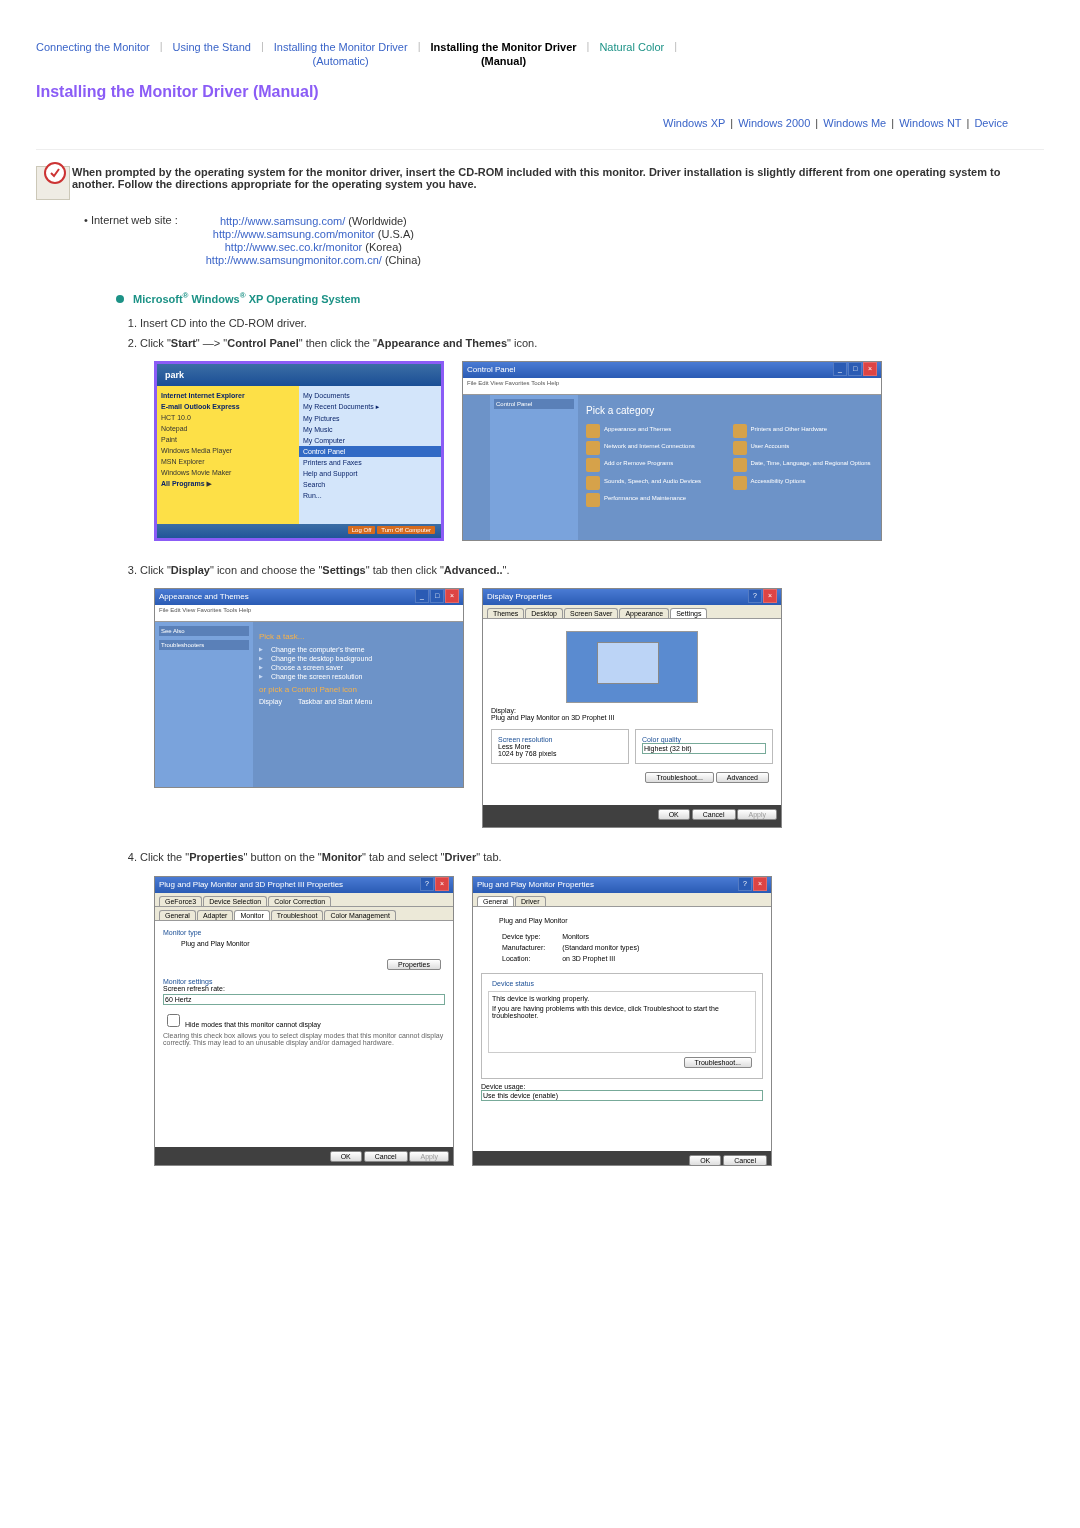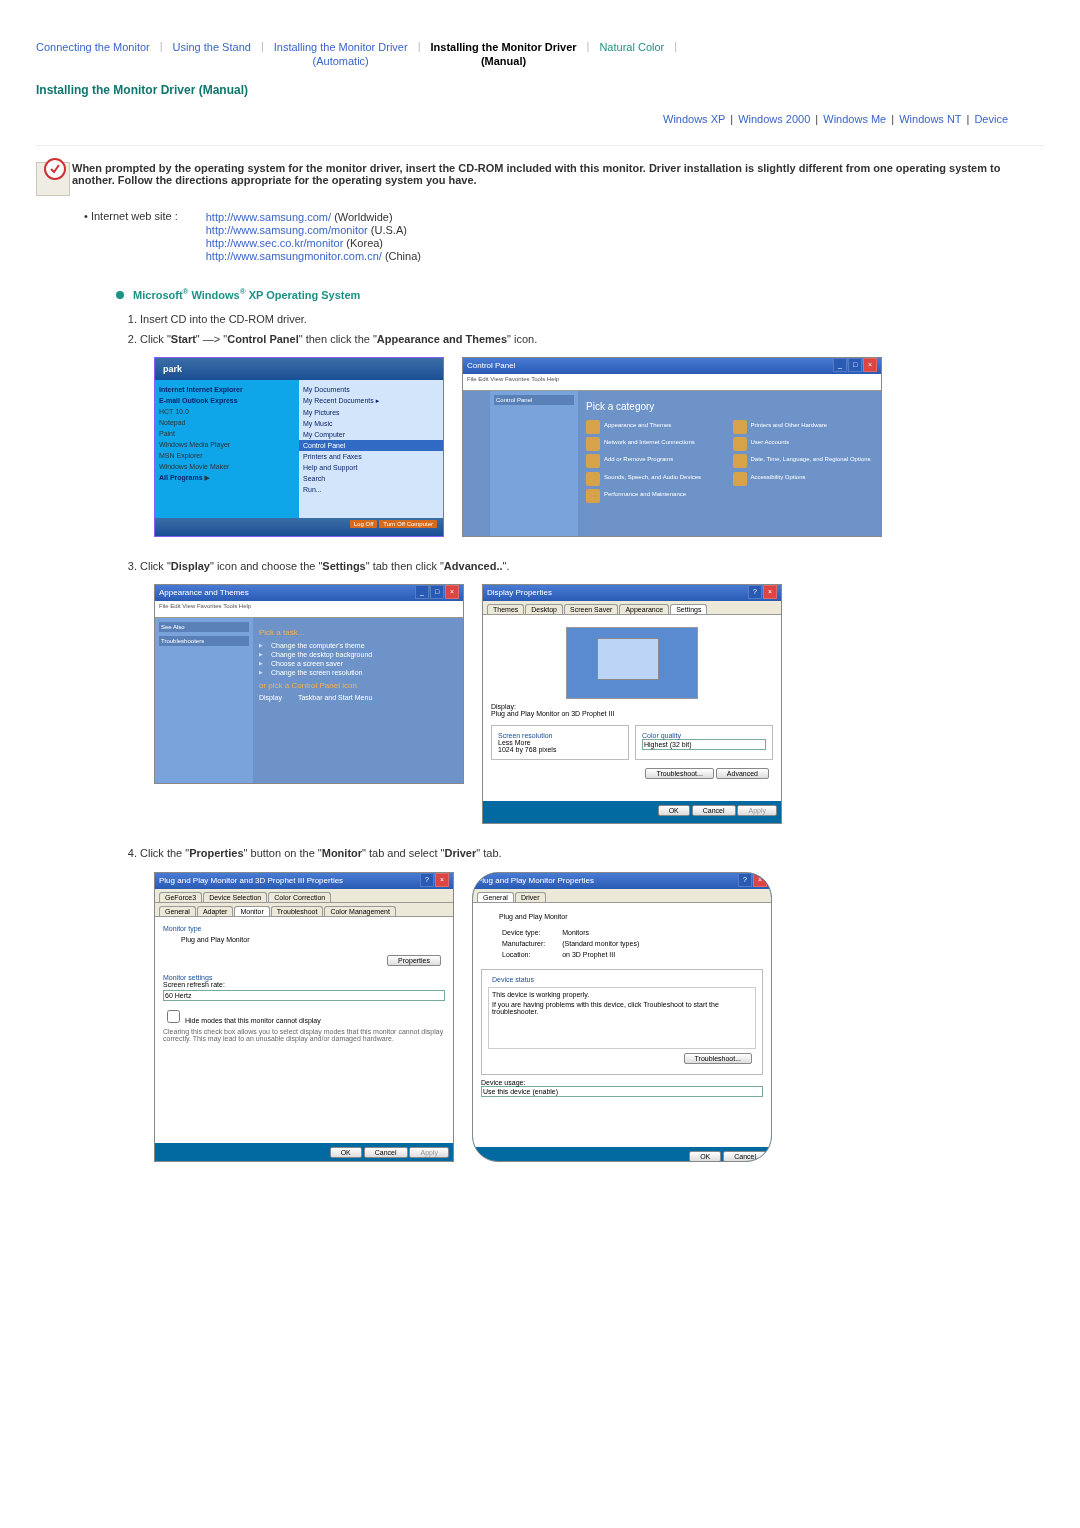--- a/index.html
+++ b/index.html
@@ -19,23 +19,23 @@
     color: #aaa;
     font-size: 11px;
     margin-bottom: 14px;
   }
   .topnav .sep { color: #bbb; padding: 0 10px; }
   .nav-item { text-align: center; line-height: 1.3; }
   .nav-item.blue { color: #3a64c8; }
   .nav-item.active { color: #000; font-weight: bold; }
   .nav-item.teal { color: #1c9286; }
   h2.section {
-    font-size: 12px;
+    font-size: 16px;
     font-weight: bold;
-    color: #0f766e;
+    color: #8b5cf6;
     margin: 6px 0 16px 0;
   }
   .oslinks {
     text-align: right;
     font-size: 11px;
     padding-right: 36px;
     margin-bottom: 20px;
   }
   .oslinks a { color: #3a64c8; text-decoration: none; }
   .oslinks .sep2 { color: #444; padding: 0 2px; }
@@ -88,21 +88,21 @@
     width: 290px;
     height: 180px;
     border: 1px solid #888;
     box-sizing: border-box;
     background: #3b6ea5;
     position: relative;
     font-size: 7px;
     color: #fff;
     overflow: hidden;
   }
-  .shot.dialog { background: #0369a1; color: #000; }
+  .shot.dialog { background: #404040; color: #000; }
   .title-bar {
     background: linear-gradient(#4a7bd4, #2a5bb4);
     color: #fff;
     height: 16px;
     line-height: 16px;
     padding: 0 4px;
     font-size: 8px;
     display: flex;
     justify-content: space-between;
   }
@@ -132,21 +132,21 @@
   .xpbtn {
     display: inline-block;
     border: 1px solid #888;
     background: linear-gradient(#fff, #ddd);
     padding: 1px 10px;
     font-size: 7px;
     border-radius: 2px;
     color: #000;
   }
   
-  .startmenu { width: 290px; height: 180px; background: #0ea5e9; color: #000; border: 1px solid #8b5cf6; box-sizing: border-box; }
+  .startmenu { width: 290px; height: 180px; background: #fde047; color: #000; border: 3px solid #8b5cf6; box-sizing: border-box; }
   .sm-head { background: linear-gradient(#3b6ea5, #1a4e95); color: #fff; height: 22px; line-height: 22px; padding-left: 8px; font-size: 9px; font-weight: bold; }
   .sm-body { display: flex; height: 138px; }
   .sm-left { width: 50%; padding: 4px; font-size: 7px; color: #333; }
   .sm-left .it { padding: 2px 0; }
   .sm-left .it b { color: #0a246a; }
   .sm-right { width: 50%; background: #d3e5fa; padding: 4px; font-size: 7px; color: #0a246a; }
   .sm-right .it { padding: 2px 0; }
   .sm-right .it.hl { background: #316ac5; color: #fff; padding: 2px 4px; margin: 0 -4px; }
   .sm-foot { background: linear-gradient(#3b6ea5, #1a4e95); height: 18px; text-align: right; padding-right: 6px; }
   .sm-foot .fb { display: inline-block; background: #d66b1e; color: #fff; font-size: 6px; padding: 1px 4px; margin-top: 2px; border-radius: 1px; }
@@ -223,21 +223,21 @@
   </div>
   <div class="text">
     <b>When prompted by the operating system for the monitor driver, insert the CD-ROM included with this monitor. Driver installation is slightly different from one operating system to another. Follow the directions appropriate for the operating system you have.</b>
   </div>
 </div>
 
 <div style="display:flex; align-items:flex-start;">
   <div class="bullet-line" style="flex:0 0 auto; margin:0; padding-left:48px;">
     <span>Internet web site :</span>
   </div>
-  <div class="linklist" style="margin-left:28px;">
+  <div class="linklist" style="margin-left:28px;text-align:center;">
     <div><a>http://www.samsung.com/</a><span> (Worldwide)</span></div>
     <div><a>http://www.samsung.com/monitor</a><span> (U.S.A)</span></div>
     <div><a>http://www.sec.co.kr/monitor</a><span> (Korea)</span></div>
     <div><a>http://www.samsungmonitor.com.cn/</a><span> (China)</span></div>
   </div>
 </div>
 
 <div class="ossection">
   <span class="dot"></span>
   <span>Microsoft</span><sup>®</sup><span> Windows</span><sup>®</sup><span> XP Operating System</span>
@@ -447,21 +447,21 @@
       <div><input type="checkbox" style=""> <span>Hide modes that this monitor cannot display</span></div>
       <div style="color:#666; margin-top:2px;">Clearing this check box allows you to select display modes that this monitor cannot display correctly. This may lead to an unusable display and/or damaged hardware.</div>
     </div>
     <div class="btnrow">
       <span class="xpbtn">OK</span>
       <span class="xpbtn">Cancel</span>
       <span class="xpbtn" style="color:#999;">Apply</span>
     </div>
   </div>
 
-  <div class="shot dialog" style="width:300px; height:290px;border-radius:26px;">
+  <div class="shot dialog" style="width:300px; height:290px;">
     <div class="title-bar">
         <span>Plug and Play Monitor Properties</span>
       <span class="wbtns">
           <span class="wbtn" style="background:#2a5bb4;">?</span>
           <span class="wbtn">×</span>
         </span>
     </div>
     <div class="tabstrip">
       <span class="tab active">General</span>
       <span class="tab">Driver</span>

